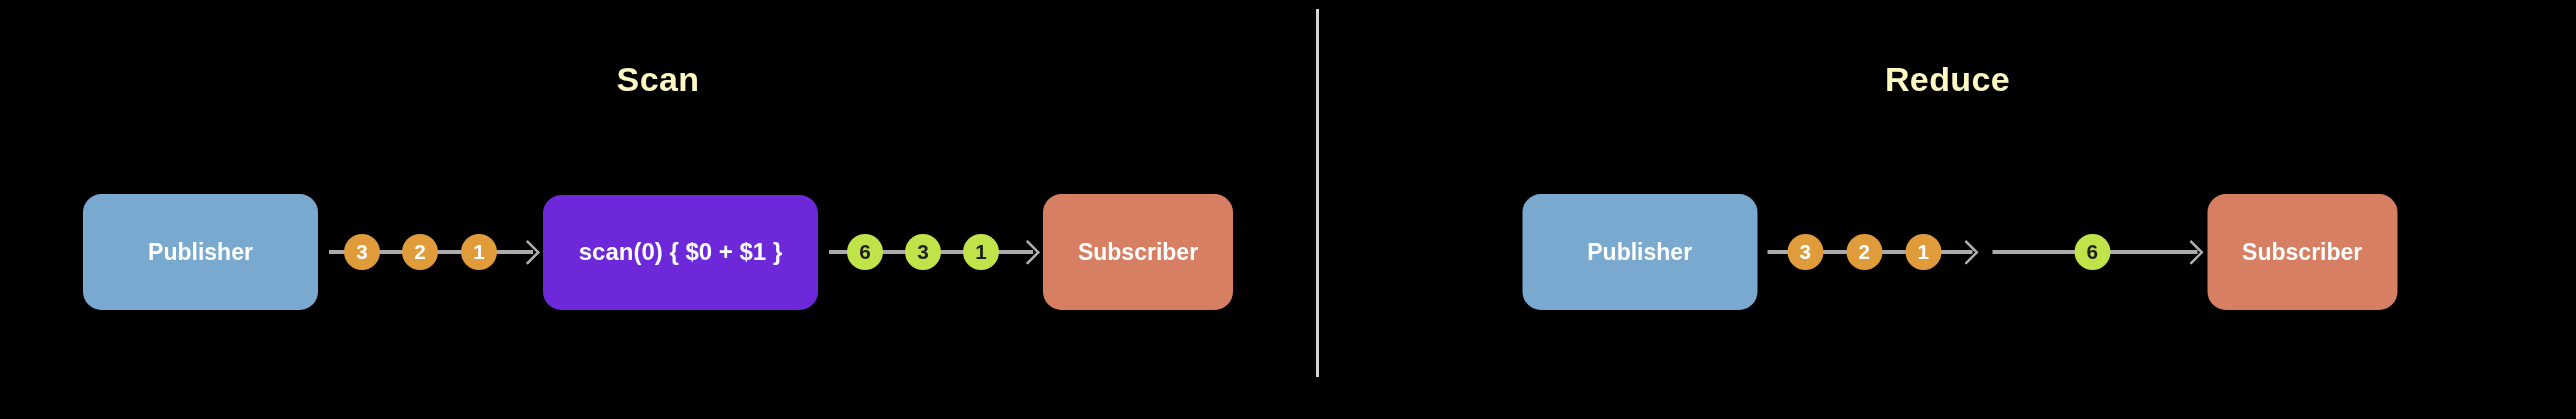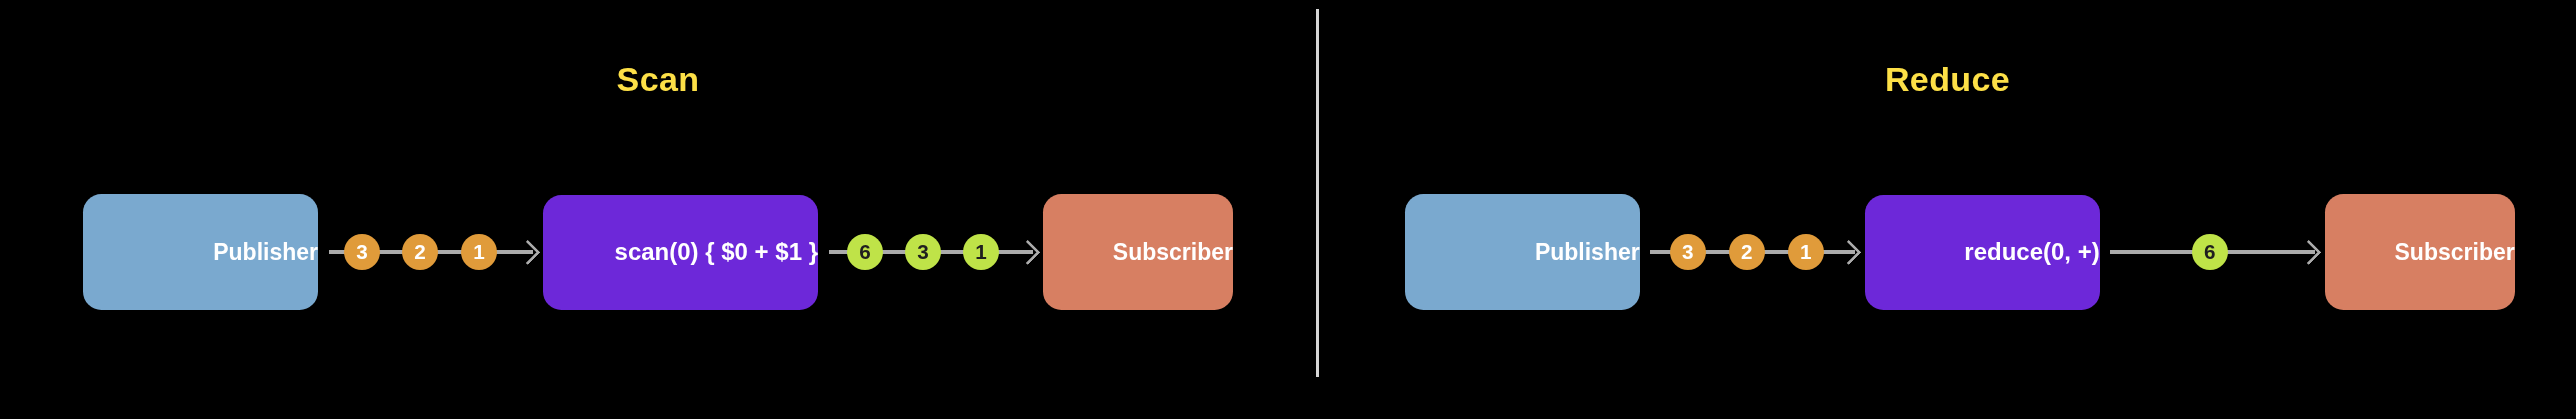--- a/index.html
+++ b/index.html
@@ -27,21 +27,21 @@
   .panel.scan   { left: 0;      width: 1316px; }
   .panel.reduce { left: 1319px; width: 1257px; }
 
   .panel-title {
     position: absolute;
     top: 60px;
     left: 0;
     width: 100%;
     margin: 0;
     text-align: center;
-    color: #fde047;
+    color: #fef9c3;
     font-size: 34px;
     font-weight: 700;
     line-height: 1.15;
     letter-spacing: 0.4px;
   }
 
   .flow-row {
     position: absolute;
     top: 194px;
     left: 50%;
@@ -51,21 +51,21 @@
     align-items: center;
   }
   .panel.reduce .flow-row { left: calc(50% + 12.2px); }
 
   .box {
     flex: none;
     height: 116px;
     border-radius: 18.4px;
     display: flex;
     align-items: center;
-    justify-content: flex-end;
+    justify-content: center;
     color: #ffffff;
     font-size: 23px;
     font-weight: 700;
     text-align: center;
   }
   .box.publisher  { width: 235px; background: #7aa9cf; }
   .box.subscriber { width: 190px; background: #d77f62; }
   .box.operator   { background: #6d28d9; height: 115px; font-size: 24px; }
   .panel.scan   .box.operator { width: 275px; }
   .panel.reduce .box.operator { width: 235px; }
@@ -194,23 +194,20 @@
           <span>3</span>
         </div>
         <div class="marble orange" style="left:107px">
           <span>2</span>
         </div>
         <div class="marble orange" style="left:166px">
           <span>1</span>
         </div>
       </div>
 
-      <div class="box operator">
-        <span>reduce(0, +)</span>
-      </div>
 
       <div class="stream">
         <div class="stream-line"></div>
         <div class="arrowhead"></div>
         <div class="marble green" style="left:110px">
           <span>6</span>
         </div>
       </div>
 
       <div class="box subscriber">

